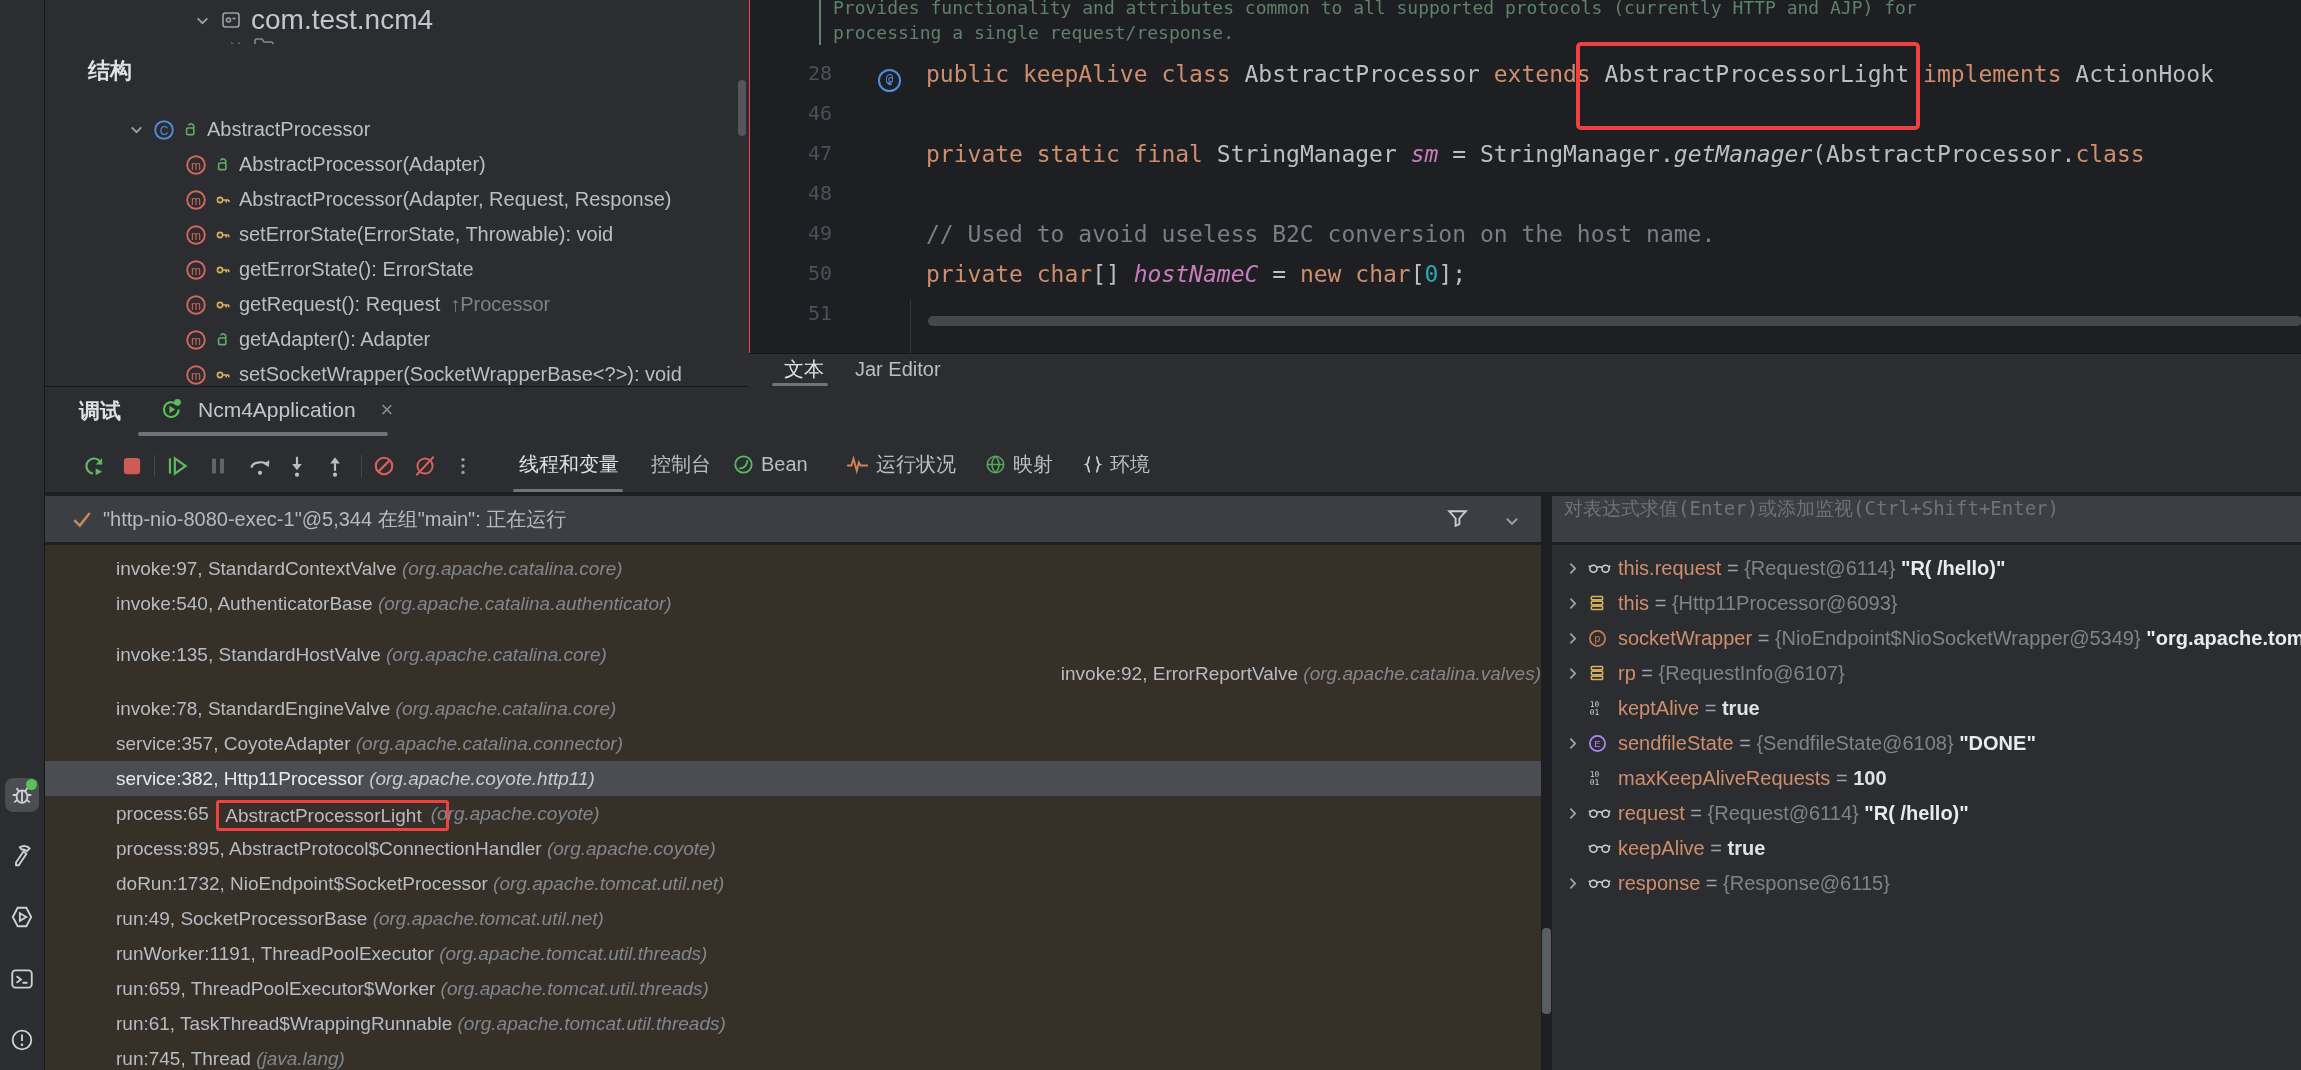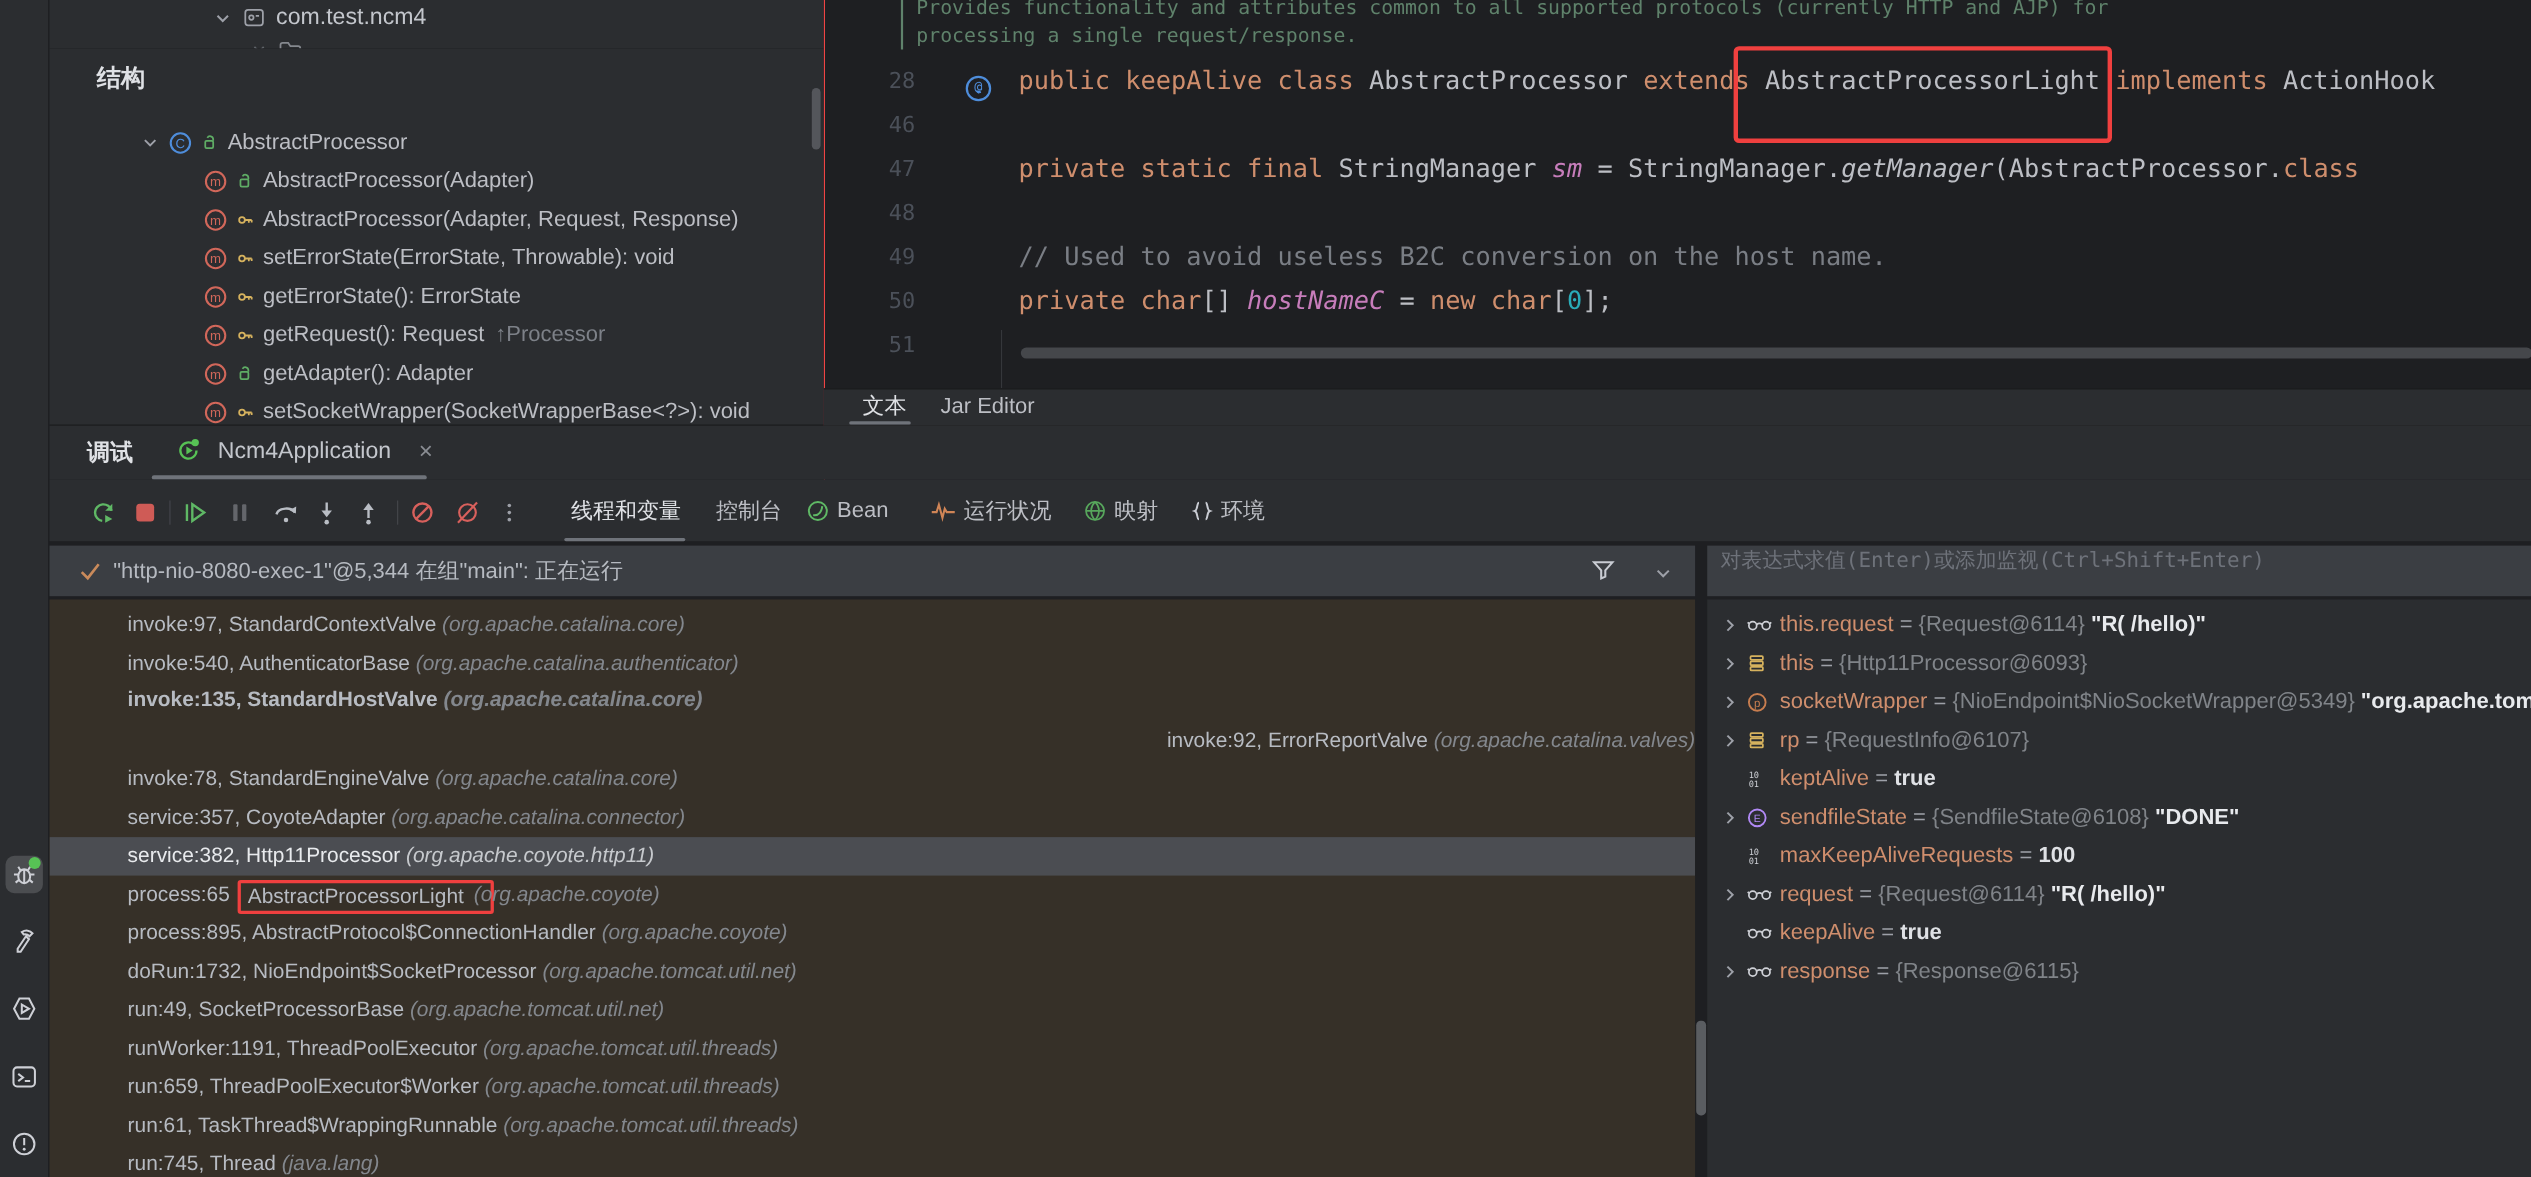--- a/index.html
+++ b/index.html
@@ -6,21 +6,21 @@
   .app{position:relative;width:2301px;height:1070px;background:#1e1f22;overflow:hidden;
        font-family:"Liberation Sans",sans-serif;color:#bcbec4;}
   svg{display:block}
   
   .leftstrip{position:absolute;left:0;top:0;width:44px;height:1070px;background:#2b2d30;border-right:1px solid #17181a;}
   .lt-btn{position:absolute;left:5px;width:34px;height:34px;display:flex;align-items:center;justify-content:center;border-radius:8px;}
   .lt-btn.active{background:#4b4d50;}
   .lt-dot{position:absolute;right:2px;top:1px;width:11px;height:11px;border-radius:50%;background:#57c255;}
   
   .projpane{position:absolute;left:45px;top:0;width:704px;height:44px;background:#2b2d30;border-bottom:1px solid #17181a;overflow:hidden;}
-  .projrow{position:absolute;left:149px;top:4px;display:flex;align-items:center;gap:9px;font-size:21px;color:#c3c6cc;}
+  .projrow{position:absolute;left:149px;top:4px;display:flex;align-items:center;gap:9px;font-size:28px;color:#c3c6cc;}
   .projrow2{position:absolute;left:183px;top:37px;display:flex;gap:10px;opacity:.8;}
   
   .structpane{position:absolute;left:45px;top:44px;width:704px;height:342px;background:#2b2d30;border-bottom:1px solid #17181a;overflow:hidden;}
   .struct-title{position:absolute;left:43px;top:12px;font-size:22px;font-weight:700;color:#dfe1e5;}
   .struct-list{position:absolute;left:0;top:68px;right:0;}
   .srow{display:flex;align-items:center;height:35px;font-size:20px;color:#bcbec4;white-space:nowrap;}
   .srow .sic{display:flex;align-items:center;margin-right:8px;}
   .ssuf{color:#7d8188;margin-left:10px;}
   .struct-scroll{position:absolute;right:3px;top:36px;width:8px;height:56px;background:#54565b;border-radius:4px;}
   
@@ -465,21 +465,21 @@
       </span>
   </div>
 
   <div class="watchbar">
     <span class="watch-ph">对表达式求值(Enter)或添加监视(Ctrl+Shift+Enter)</span>
   </div>
 
   <div class="frames" id="frames-list">
       <div class="frow" style="top: 6px;"><span>invoke:97, </span><span>StandardContextValve </span><span class="pkg">(org.apache.catalina.core)</span></div>
       <div class="frow" style="top: 41px;"><span>invoke:540, </span><span>AuthenticatorBase </span><span class="pkg">(org.apache.catalina.authenticator)</span></div>
-      <div class="frow" style="top: 74px; font-weight: bold;"><span>invoke:135, </span><span>StandardHostValve </span><span class="pkg">(org.apache.catalina.core)</span></div>
+      <div class="frow" style="top: 92px;"><span>invoke:135, </span><span>StandardHostValve </span><span class="pkg">(org.apache.catalina.core)</span></div>
       <div class="frow" style="top: 111px; text-align: right;"><span>invoke:92, </span><span>ErrorReportValve </span><span class="pkg">(org.apache.catalina.valves)</span></div>
       <div class="frow" style="top: 146px;"><span>invoke:78, </span><span>StandardEngineValve </span><span class="pkg">(org.apache.catalina.core)</span></div>
       <div class="frow" style="top: 181px;"><span>service:357, </span><span>CoyoteAdapter </span><span class="pkg">(org.apache.catalina.connector)</span></div>
       <div class="frow selected" style="top: 216px;"><span>service:382, </span><span>Http11Processor </span><span class="pkg">(org.apache.coyote.http11)</span></div>
       <div class="frow" style="top: 251px;"><span>process:65 </span><span class="fbox">AbstractProcessorLight</span><span class="pkg">(org.apache.coyote)</span></div>
       <div class="frow" style="top: 286px;"><span>process:895, </span><span>AbstractProtocol$ConnectionHandler </span><span class="pkg">(org.apache.coyote)</span></div>
       <div class="frow" style="top: 321px;"><span>doRun:1732, </span><span>NioEndpoint$SocketProcessor </span><span class="pkg">(org.apache.tomcat.util.net)</span></div>
       <div class="frow" style="top: 356px;"><span>run:49, </span><span>SocketProcessorBase </span><span class="pkg">(org.apache.tomcat.util.net)</span></div>
       <div class="frow" style="top: 391px;"><span>runWorker:1191, </span><span>ThreadPoolExecutor </span><span class="pkg">(org.apache.tomcat.util.threads)</span></div>
       <div class="frow" style="top: 426px;"><span>run:659, </span><span>ThreadPoolExecutor$Worker </span><span class="pkg">(org.apache.tomcat.util.threads)</span></div>

